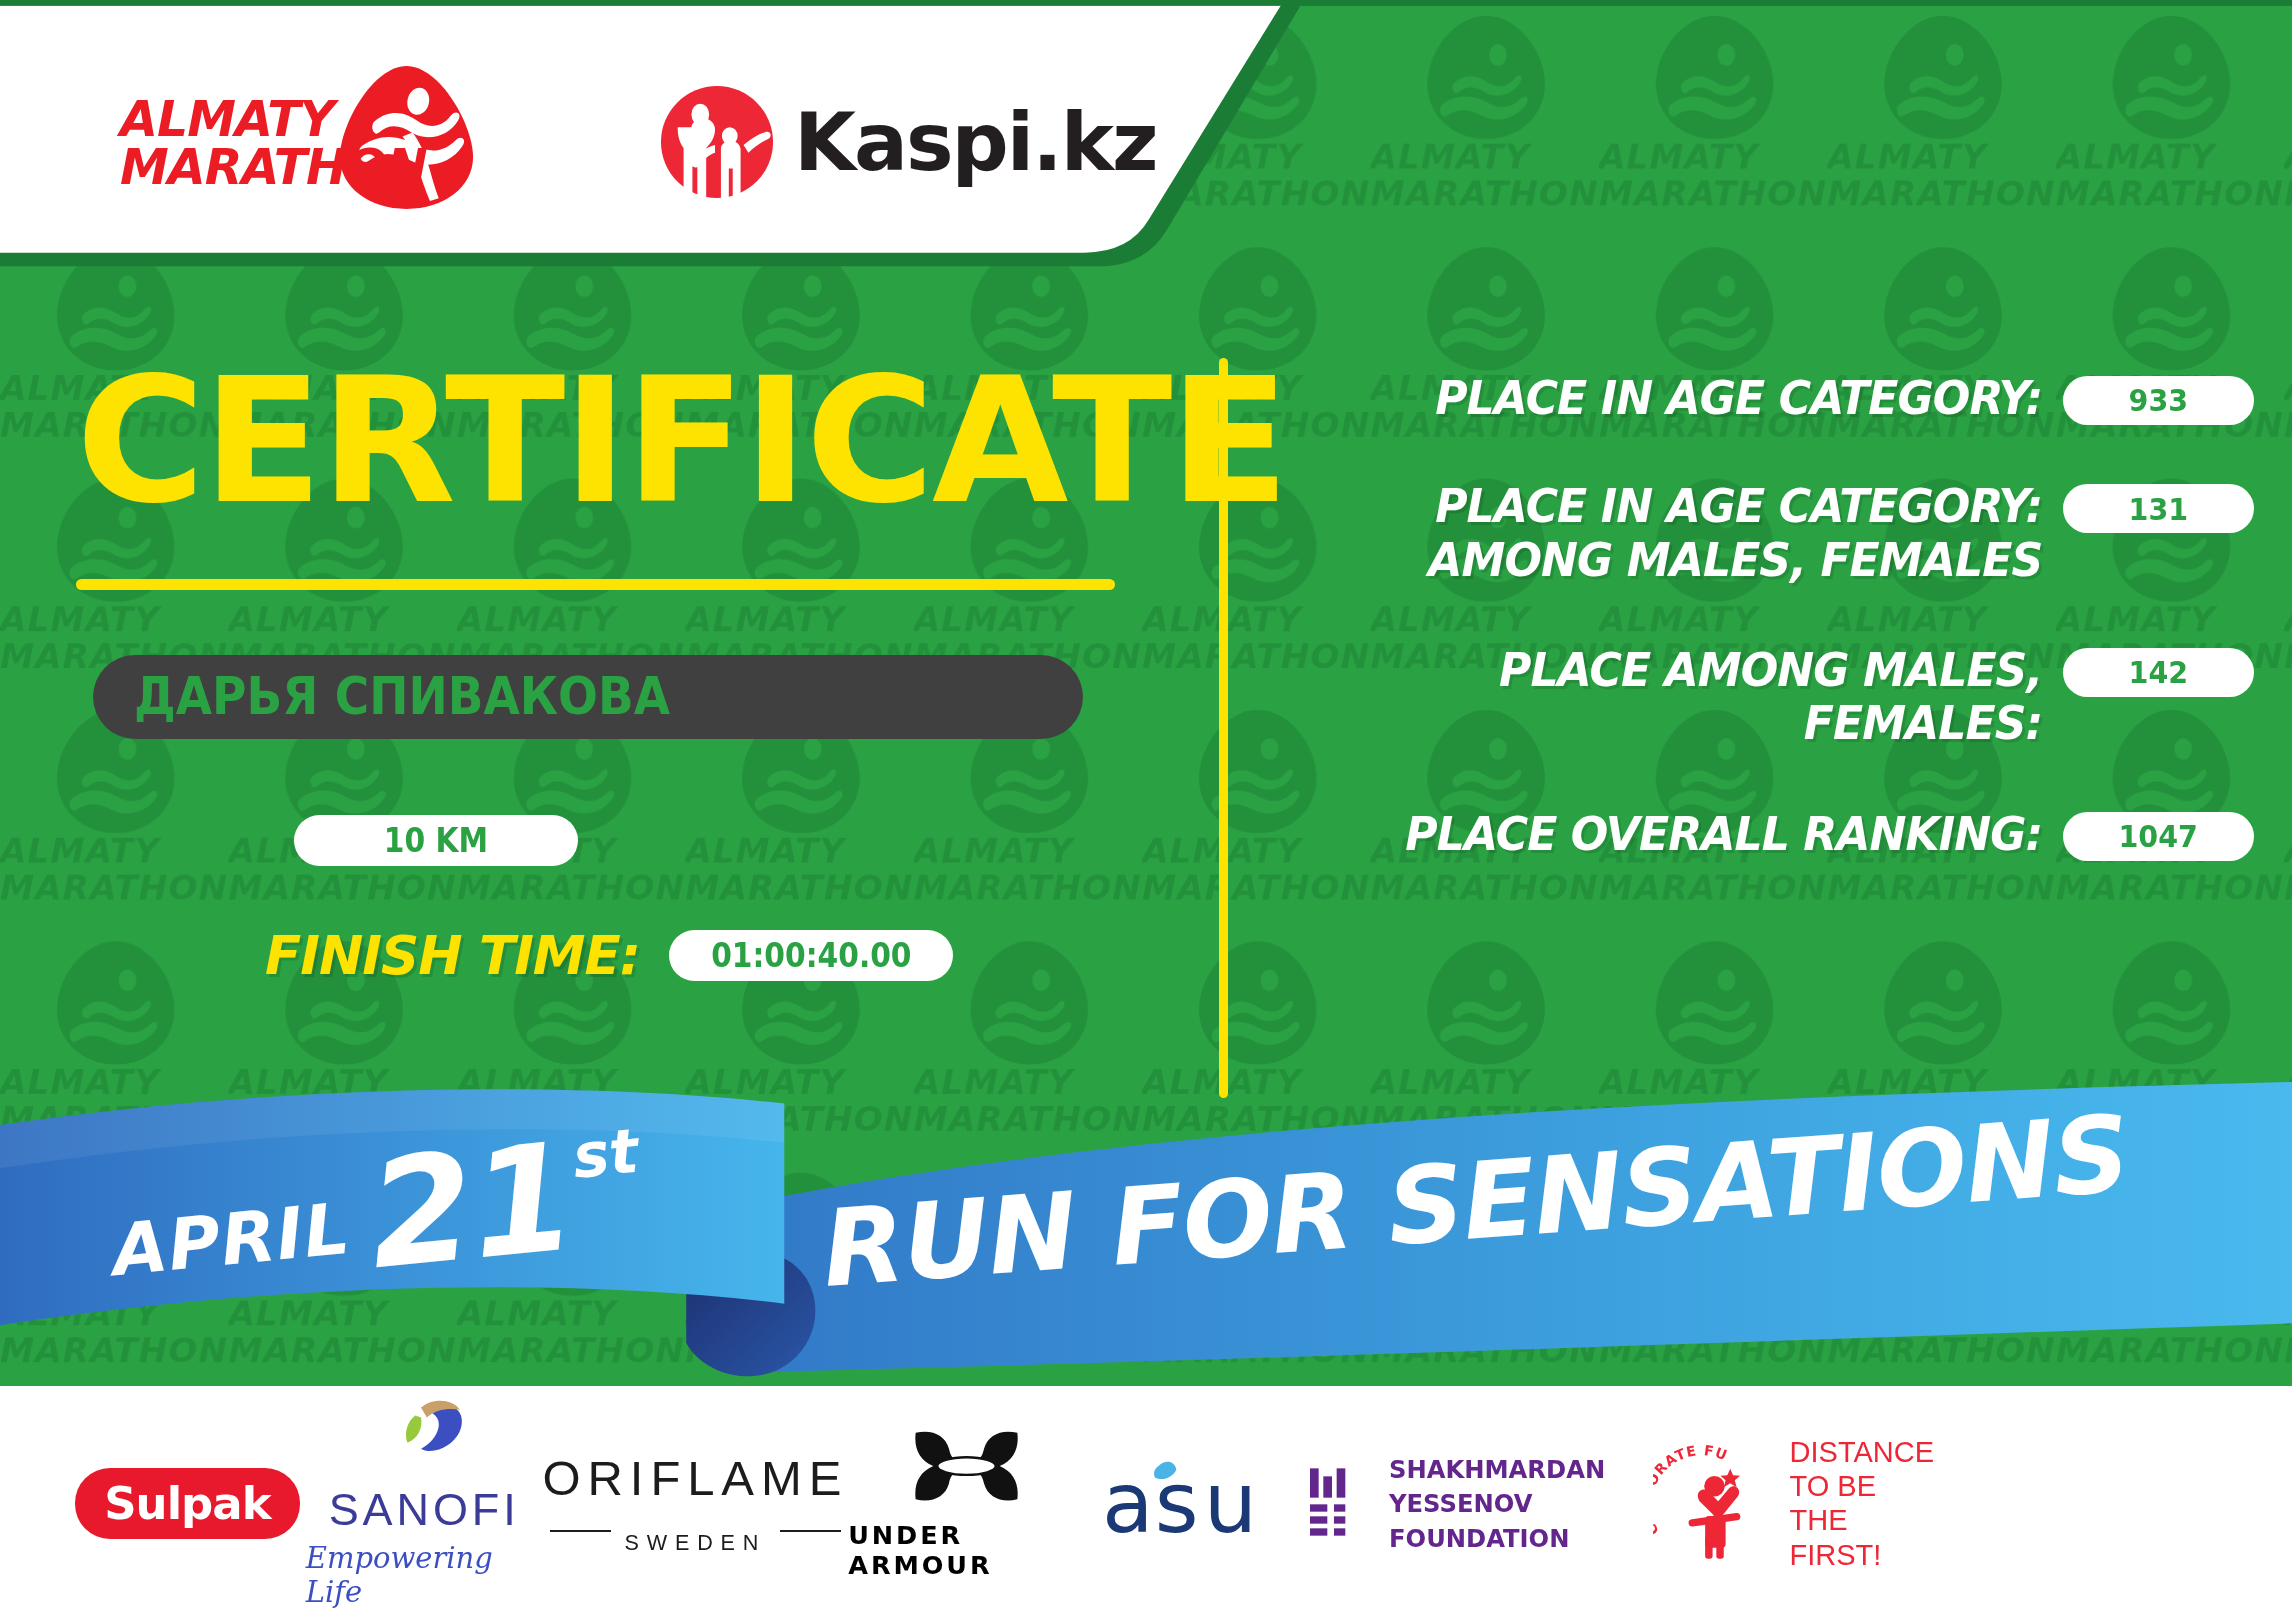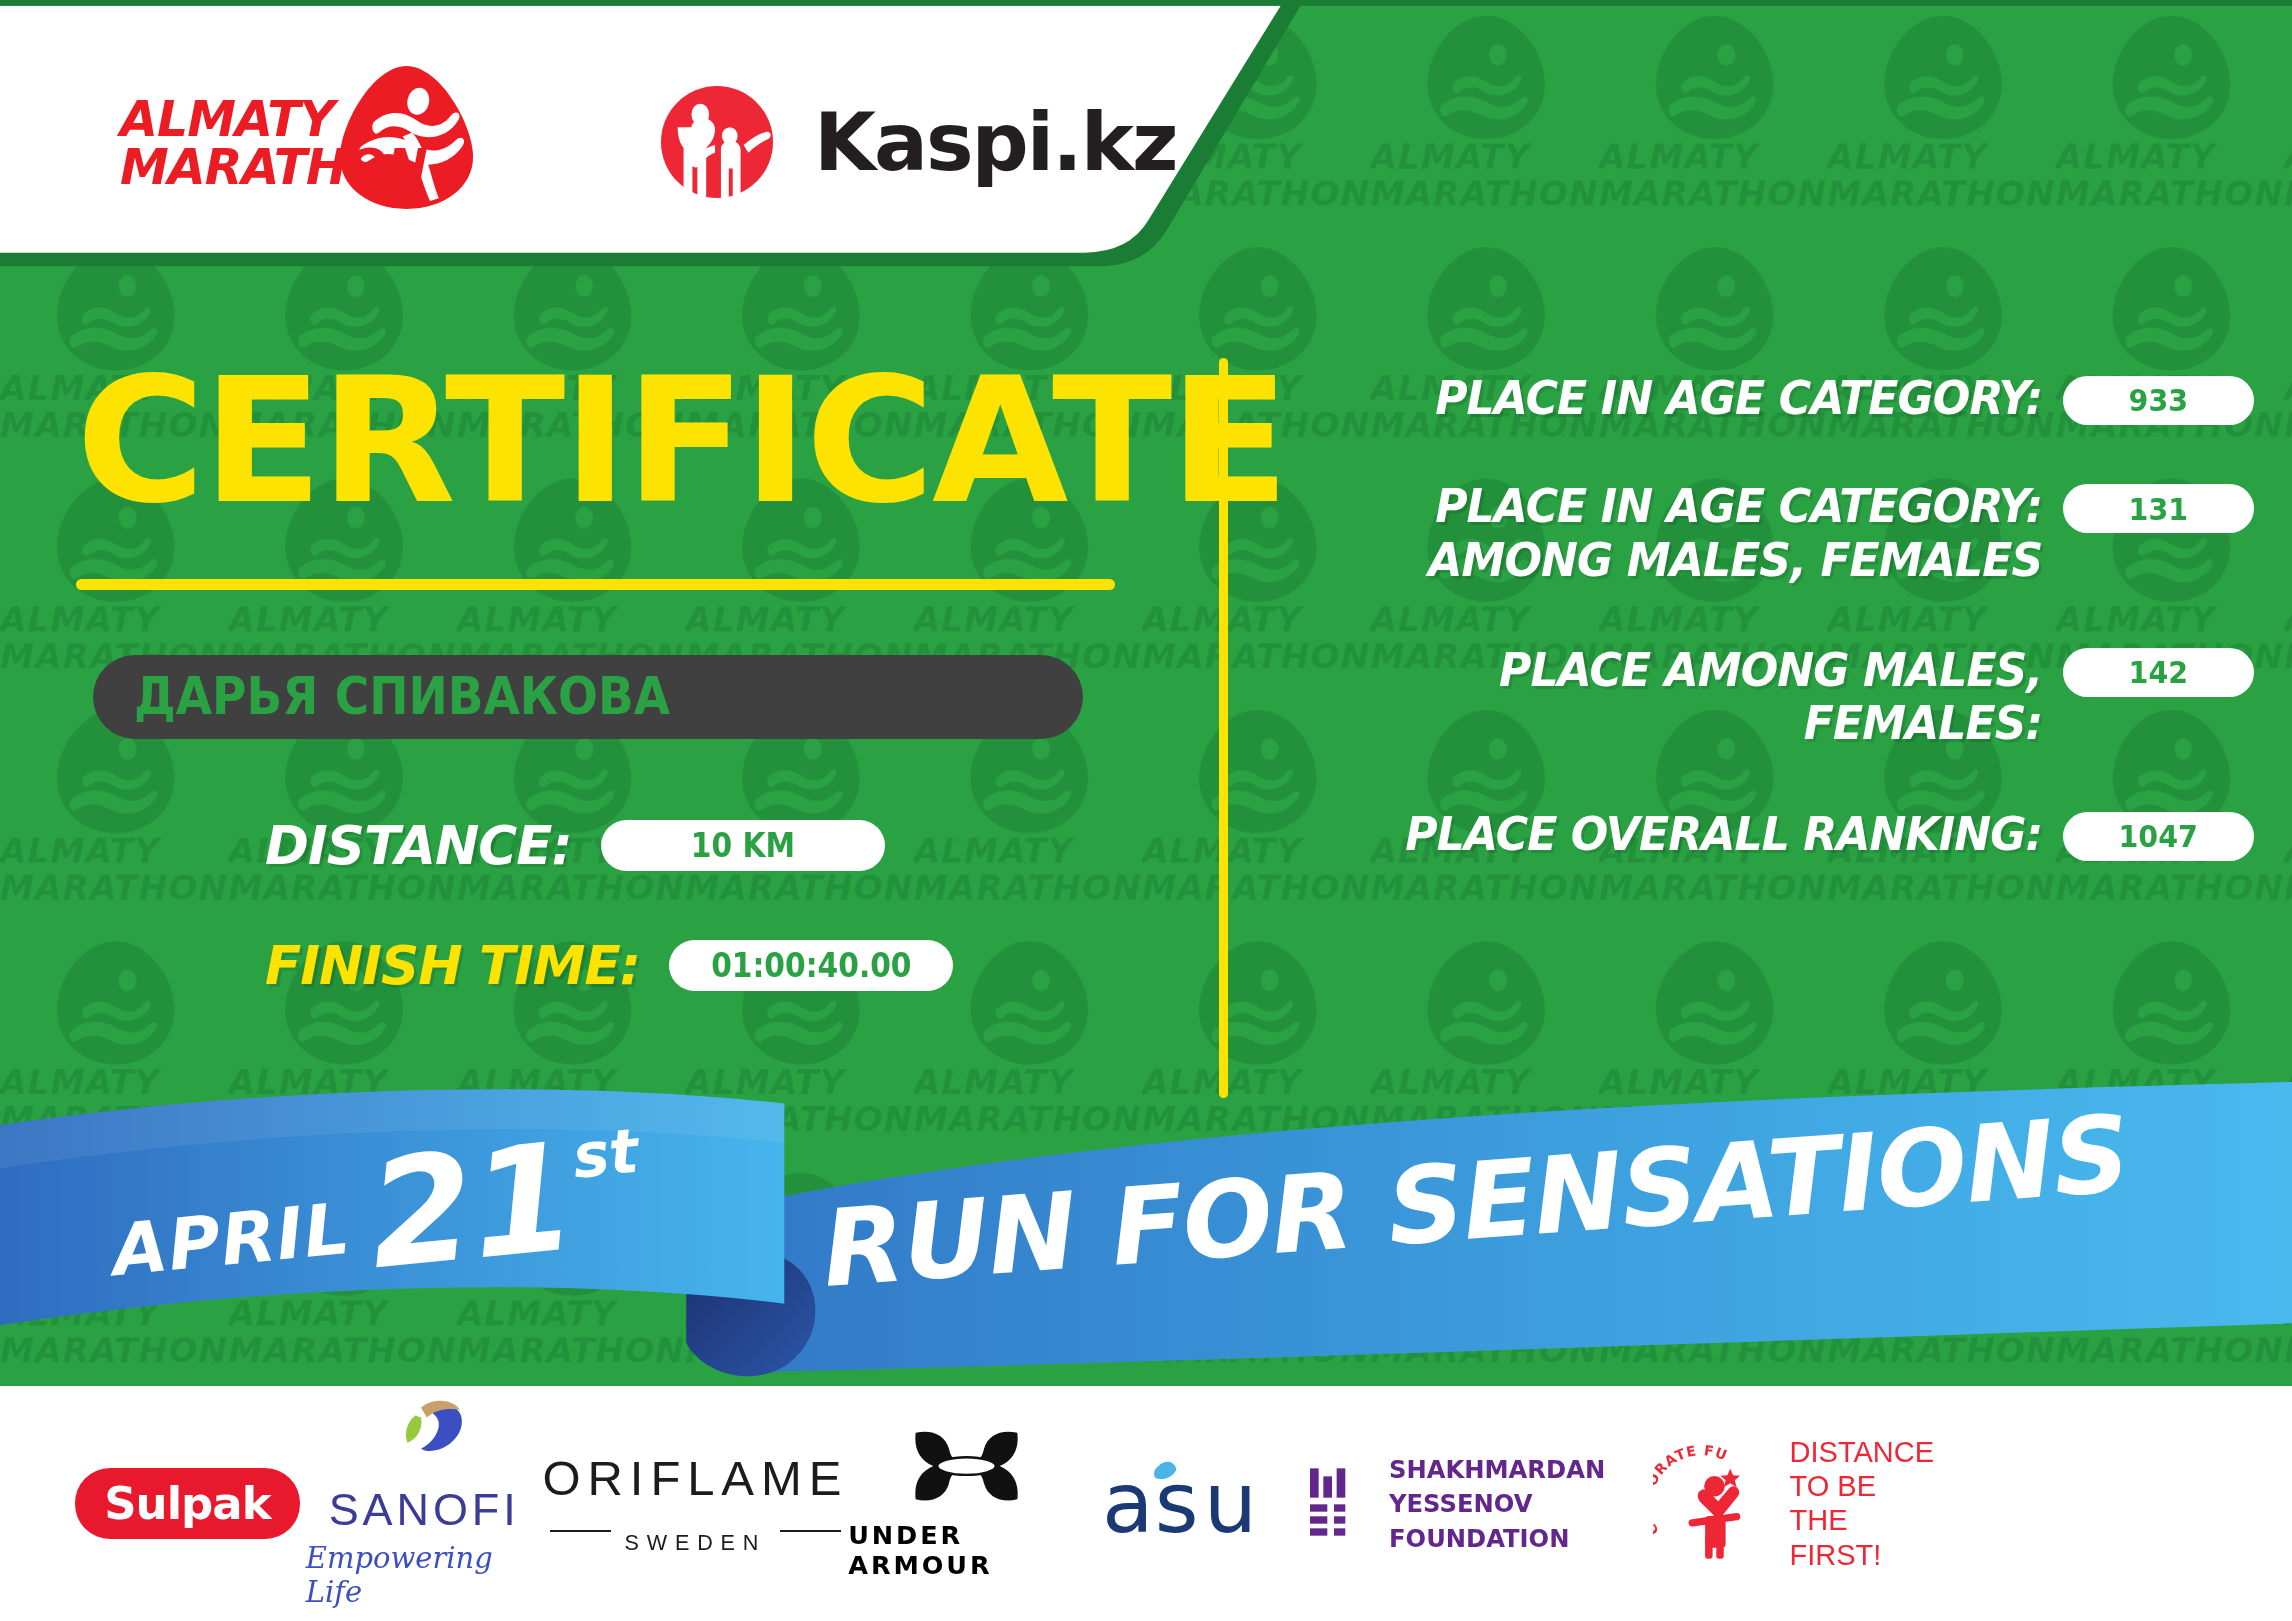--- a/index.html
+++ b/index.html
@@ -31,21 +31,21 @@
 
   
   .am-logo{position:relative;width:382px;height:167px;margin-left:120px;}
   .am-drop{position:absolute;right:27.4px;top:5.9px;width:137px;height:147px;}
   .am-words{position:absolute;left:0;top:37px;color:#ec1c24;
     font-family:"DejaVu Sans",sans-serif;font-weight:bold;font-style:italic;
     font-size:49px;line-height:0.99;letter-spacing:-1px;}
   .am-words span{display:block;}
 
   
-  .kaspi{position:relative;margin-left:157px;display:flex;align-items:center;gap:39px;}
+  .kaspi{position:relative;margin-left:157px;display:flex;align-items:center;gap:19px;}
   .kaspi-mark{width:116px;height:116px;}
   .kaspi-text{font-family:"DejaVu Sans",sans-serif;font-weight:bold;font-size:80px;
     color:#231f20;letter-spacing:-2px;}
 
   
   .left-col{position:absolute;left:0;top:294px;width:1196px;z-index:5;}
   .cert-title{
     margin:61px 0 0 76px;
     color:#ffe300;
     font-family:"DejaVu Sans",sans-serif;
@@ -262,21 +262,20 @@
 
     <div class="cert-title">CERTIFICATE</div>
 
     <div class="title-rule"></div>
 
     <div class="name-pill">
       <span>ДАРЬЯ СПИВАКОВА</span>
     </div>
 
     <div class="lrow first">
-      <div class="lbl white">DISTANCE:</div>
       <div class="vpill">
         <span>10 KM</span>
       </div>
     </div>
 
     <div class="lrow second">
       <div class="lbl yellow">FINISH TIME:</div>
       <div class="vpill">
         <span>01:00:40.00</span>
       </div>

